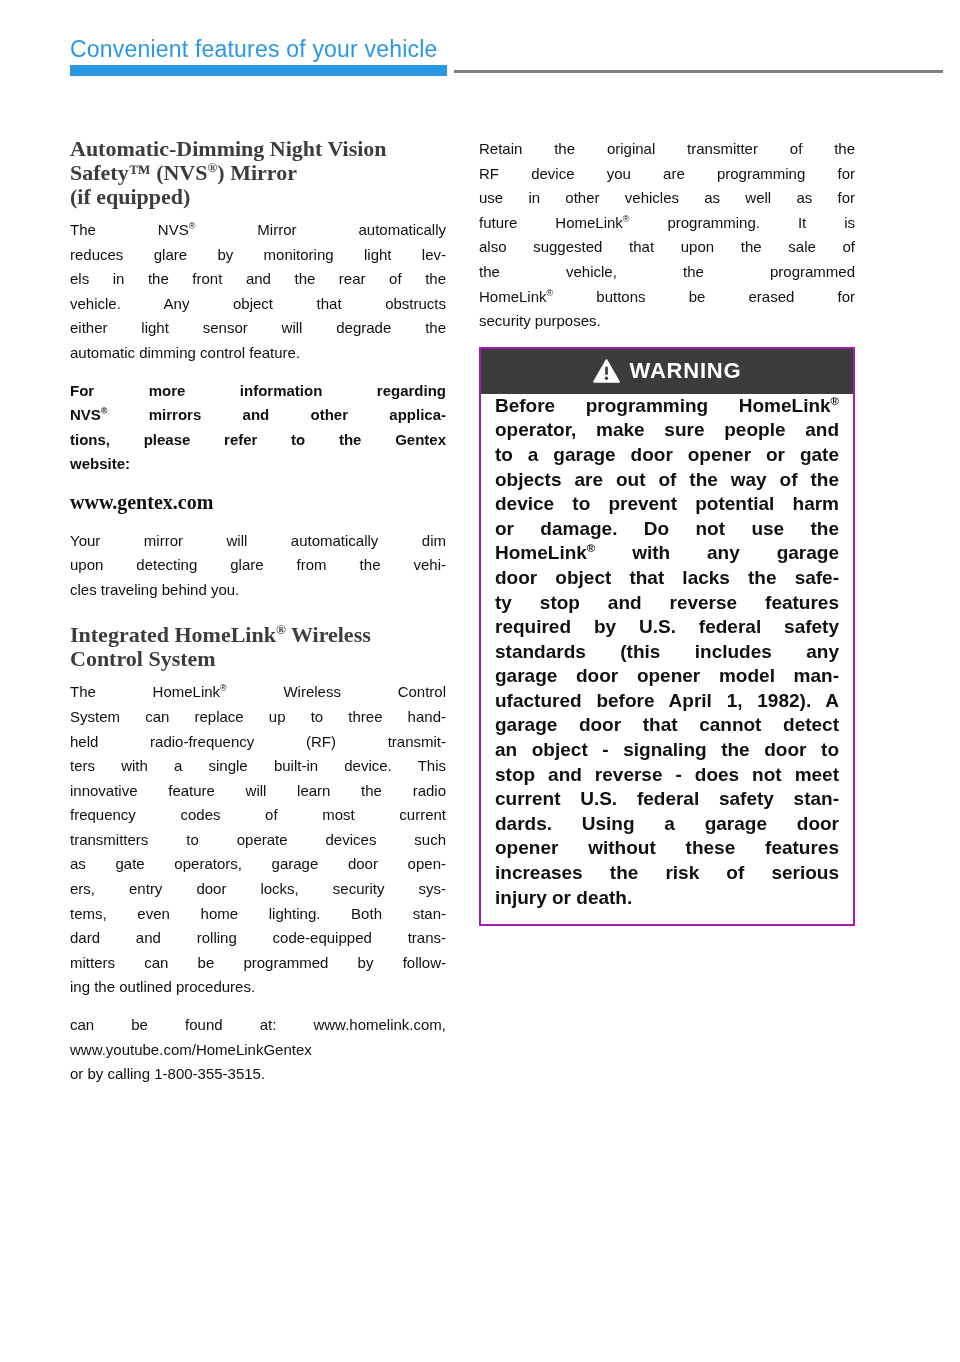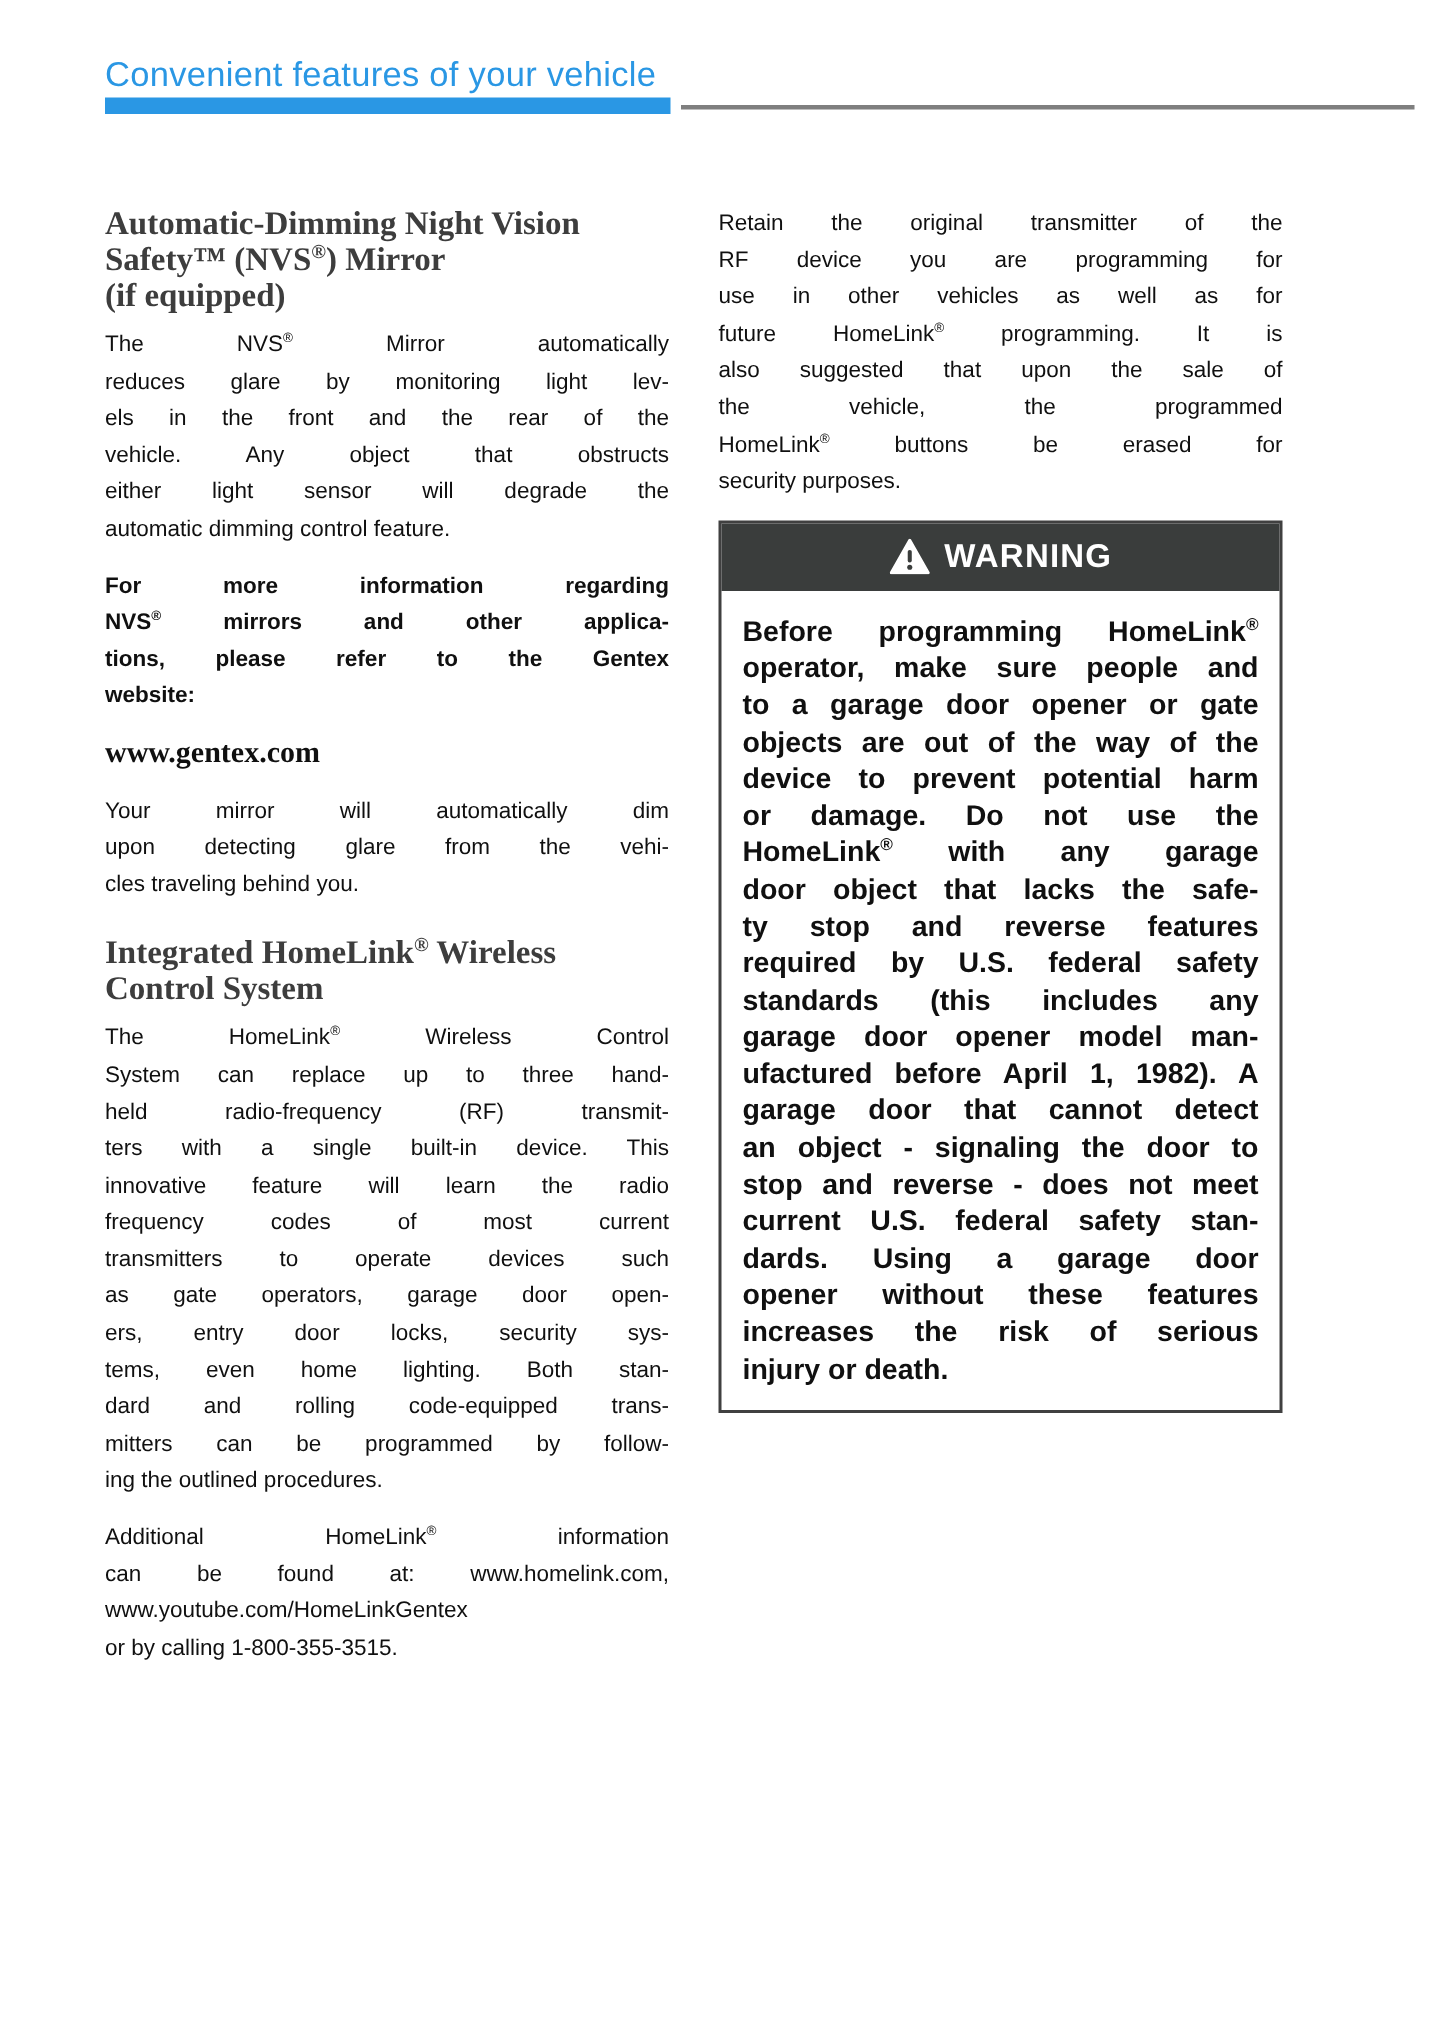--- a/index.html
+++ b/index.html
@@ -27,29 +27,29 @@
   .sec-heading.second { margin-top:21px; }
 
   .para { font-size:15px; line-height:24.6px; margin:0 0 13px 0; }
   .para.bold { font-weight:bold; }
   .ln { text-align:justify; text-align-last:justify; }
   .ln.last { text-align-last:left; }
   sup { font-size:0.6em; vertical-align:super; line-height:0; }
 
   .website { font-weight:bold; font-size:20px; line-height:24.6px; margin:0 0 14px 0;font-family:Liberation Serif, serif; }
 
-  .warnbox { margin-top:9px; border:2px solid #404040; background:#ffffff; }
+  .warnbox { margin-top:9px; border:2px solid #a21caf; background:#ffffff; }
   .warnbox-header {
     height:45px; background:#3a3d3c;
     display:flex; align-items:center; justify-content:center; gap:10px;
   }
   .warnbox-title { color:#ffffff; font-weight:bold; font-size:22px; letter-spacing:0.8px; }
   .warn-icon svg { display:block; }
   .warnbox-body {
-    padding:16px 14px 14px 14px;
+    padding:0 14px 14px 14px;
     font-weight:bold; font-size:19px; line-height:24.6px; color:#101010;
   }
 
   .page-number { position:absolute; left:74px; top:1291px; font-size:20px; color:#141414; }
   .watermark {
     position:absolute; right:13px; top:1319px;
     font-size:28px; color:#8e8e8e; letter-spacing:0.5px;
   }
 </style>
 </head>
@@ -101,21 +101,20 @@
         <div class="ln">frequency codes of most current</div>
         <div class="ln">transmitters to operate devices such</div>
         <div class="ln">as gate operators, garage door open-</div>
         <div class="ln">ers, entry door locks, security sys-</div>
         <div class="ln">tems, even home lighting. Both stan-</div>
         <div class="ln">dard and rolling code-equipped trans-</div>
         <div class="ln">mitters can be programmed by follow-</div>
         <div class="ln last">ing the outlined procedures.</div>
       </div>
     <div class="para">
-        <div class="ln">Additional HomeLink<sup>®</sup> information</div>
         <div class="ln">can be found at: www.homelink.com,</div>
         <div class="ln">www.youtube.com/HomeLinkGentex</div>
         <div class="ln last">or by calling 1-800-355-3515.</div>
       </div>
   </div>
 
   <div class="col col-right">
     <div class="para">
         <div class="ln">Retain the original transmitter of the</div>
         <div class="ln">RF device you are programming for</div>

